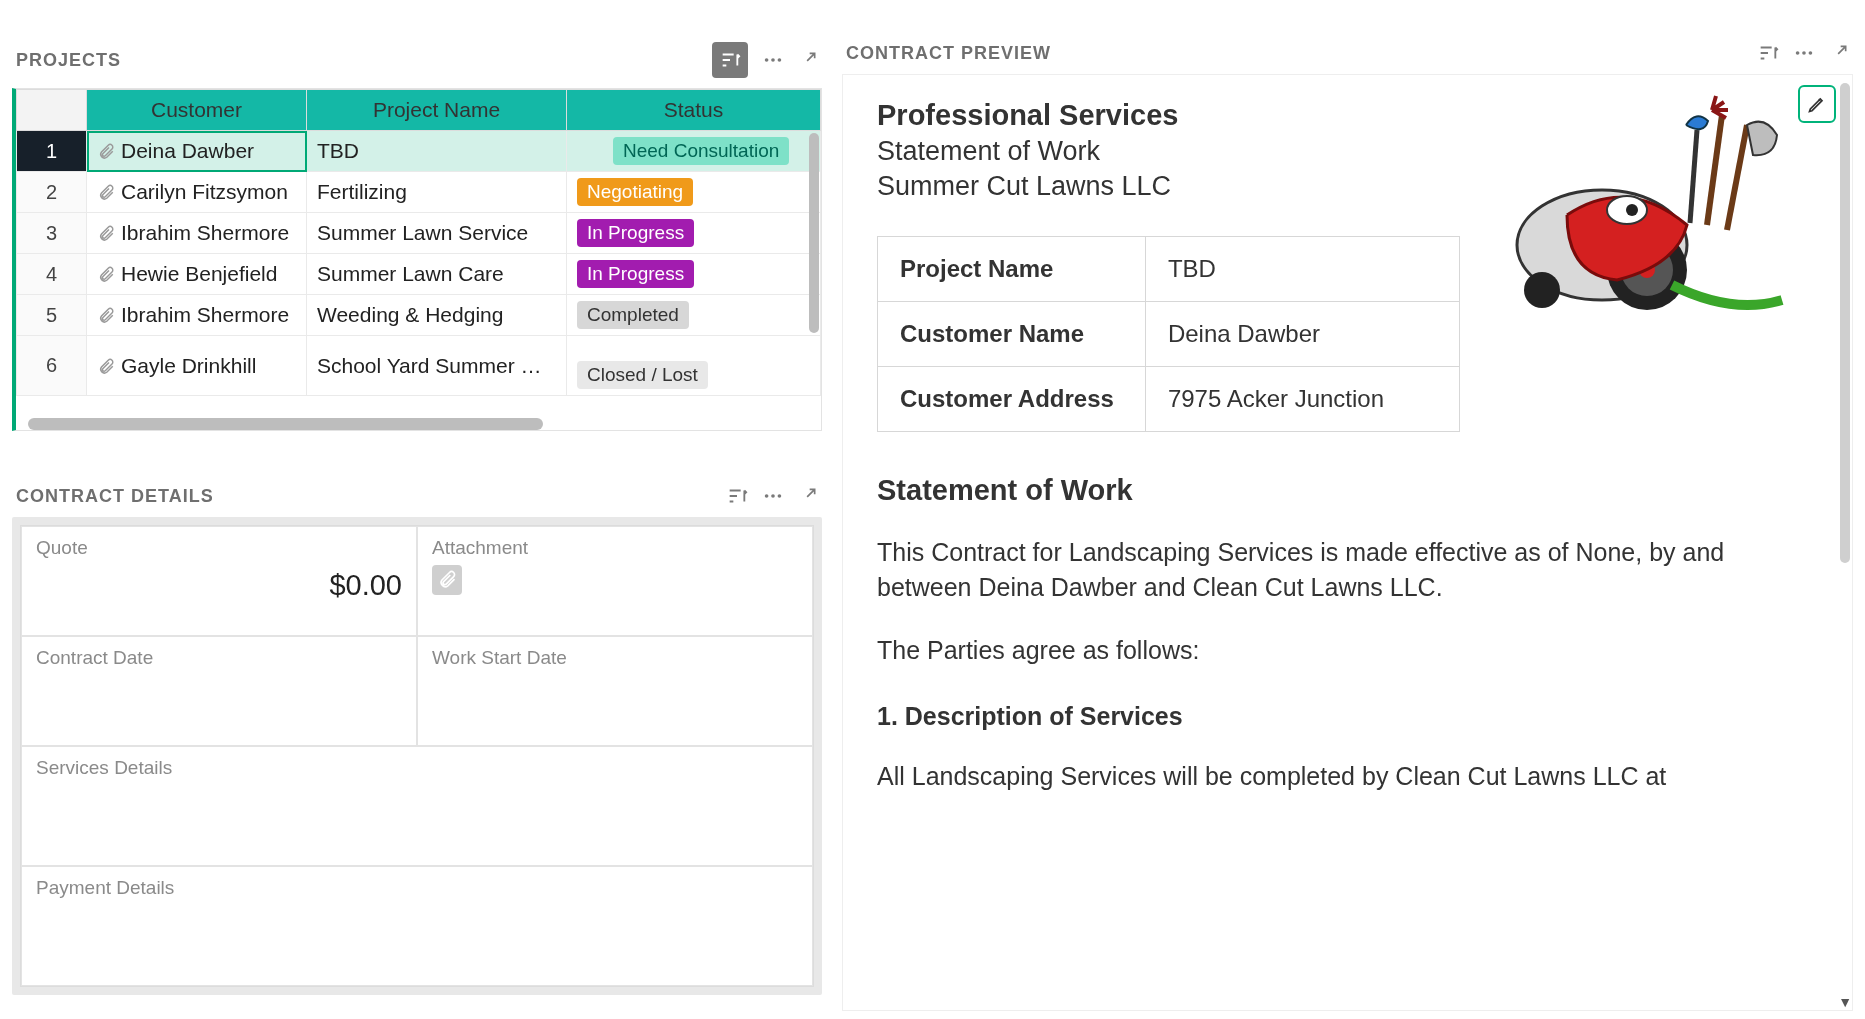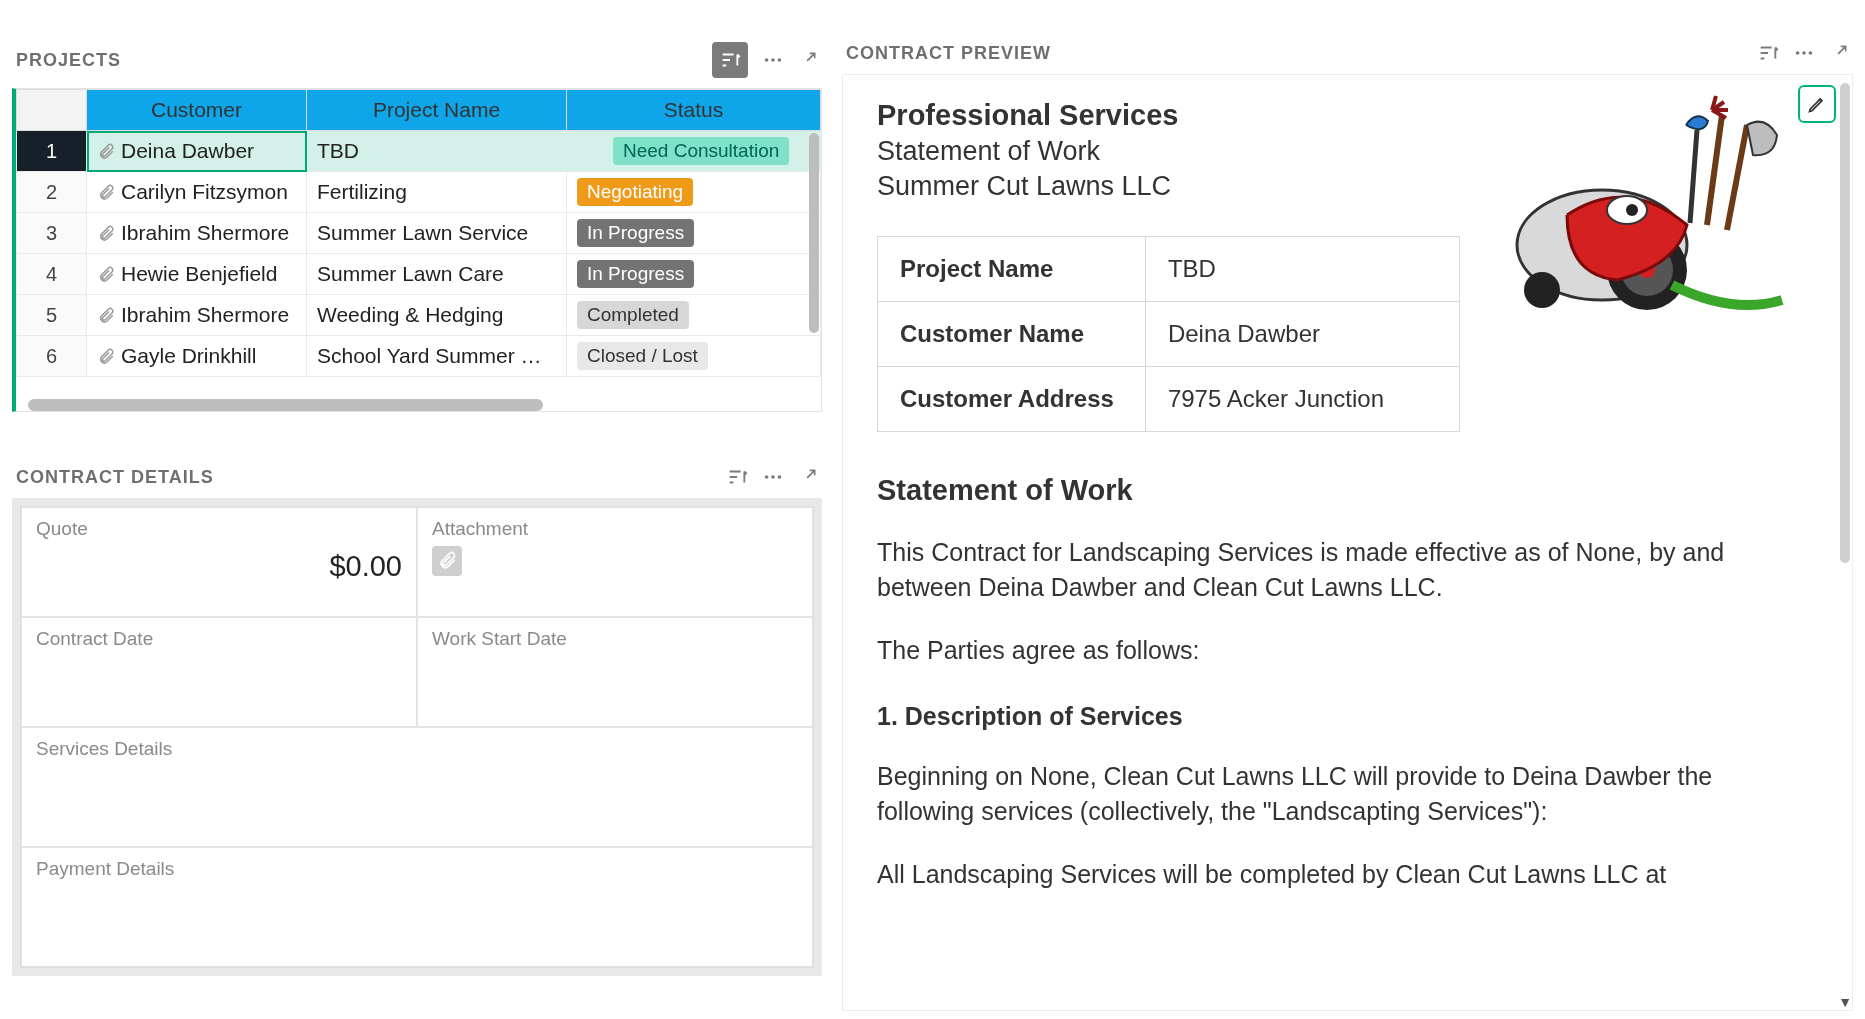--- a/index.html
+++ b/index.html
@@ -30,21 +30,21 @@
 .icon-btn { cursor: pointer; color: #7a7a7a; display: flex; align-items: center; justify-content: center; }
 .icon-btn.square { width: 36px; height: 36px; border-radius: 4px; background: #7a7a7a; color: #fff; }
 .icon-btn svg { width: 22px; height: 22px; }
 .icon-btn.small svg { width: 20px; height: 20px; }
 
 
 .projects-panel { }
 .grid-wrap { border: 1px solid #e3e3e3; border-left: 4px solid #00a976; position: relative; background: #fff; }
 .grid-table { width: 100%; border-collapse: collapse; table-layout: fixed; }
 .grid-table th {
-  background: #0ea5e9; font-weight: 400; font-size: 21px; padding: 8px 10px;
+  background: #14b8a6; font-weight: 400; font-size: 21px; padding: 8px 10px;
   border: 1px solid #dcdcdc; color: #333; text-align: center;
 }
 .grid-table th.rownum-h { width: 70px; background: #f3f3f3; }
 .grid-table td {
   border: 1px solid #eaeaea; padding: 6px 10px; font-size: 21px; color: #222;
   white-space: nowrap; overflow: hidden; text-overflow: ellipsis;
 }
 .grid-table td.rownum {
   width: 70px; text-align: center; background: #fafafa; color: #444; font-size: 20px;
 }
@@ -53,23 +53,23 @@
 .grid-table tr.selected td.customer-cell { outline: 2px solid #00a976; outline-offset: -2px; position: relative; z-index: 2; }
 .attach-icon { color: #9a9a9a; margin-right: 6px; display: inline-flex; vertical-align: middle; }
 .attach-icon svg { width: 18px; height: 18px; }
 
 .status-pill {
   display: inline-block; padding: 3px 10px; border-radius: 4px;
   font-size: 19px; color: #fff; white-space: nowrap;
 }
 .status-need { background: #7ee1c8; color: #065; margin-left: 36px; }
 .status-neg { background: #f09a1a; }
-.status-prog { background: #737373; }
+.status-prog { background: #a21caf; }
 .status-done { background: #d7d7d7; color: #333; }
-.status-lost { background: #e8e8e8; color: #333; }
+.status-lost { background: #e8e8e8; color: #333; margin-top: 19px; }
 
 .grid-scroll-v {
   position: absolute; right: 2px; top: 44px; width: 10px; height: 200px;
   background: #bdbdbd; border-radius: 5px;
 }
 .grid-scroll-h {
   height: 12px; background: #bdbdbd; border-radius: 6px;
   width: 64%; margin: 6px 0 0 12px;
 }
 .grid-bottom-pad { height: 16px; background: #fff; }
@@ -370,19 +370,18 @@
         <td class="k">Customer Address</td>
         <td>7975 Acker Junction</td>
       </tr>
     </tbody>
       </table>
 
     <div class="sow-h">Statement of Work</div>
     <div class="para">This Contract for Landscaping Services is made effective as of None, by and between Deina Dawber and Clean Cut Lawns LLC.</div>
     <div class="para">The Parties agree as follows:</div>
     <div class="subh">1. Description of Services</div>
-    <div class="para">Beginning on None, Clean Cut Lawns LLC will provide to Deina Dawber the following services (collectively, the "Landscapting Services"):</div>
     <div class="para">All Landscaping Services will be completed by Clean Cut Lawns LLC at</div>
 
     <div class="preview-scroll-v"></div>
     <div class="chev-down">▼</div>
   </div>
 </div>
 
 </body></html>

